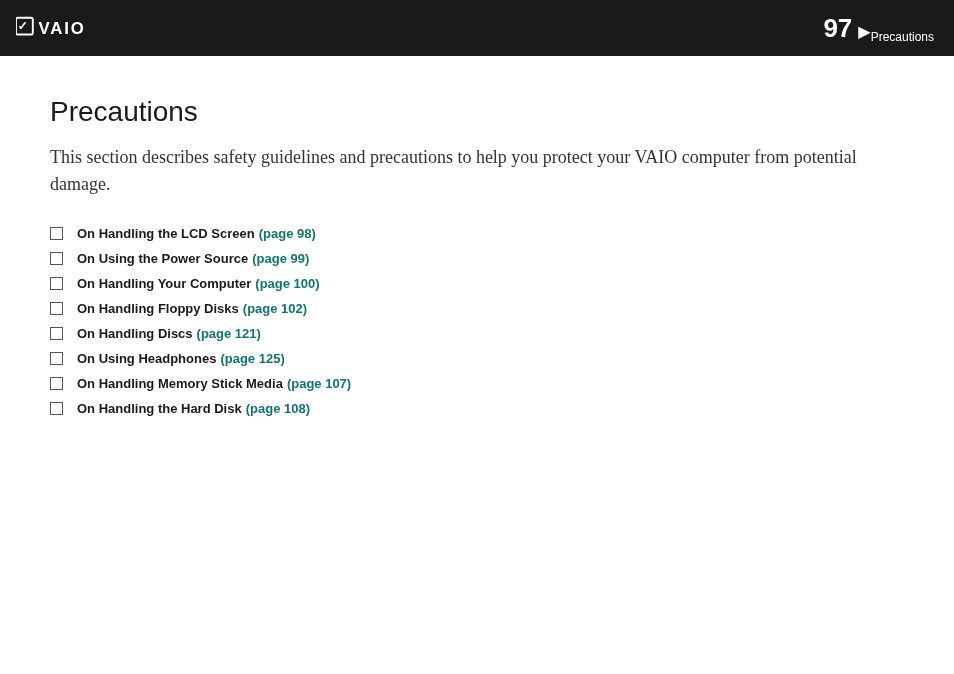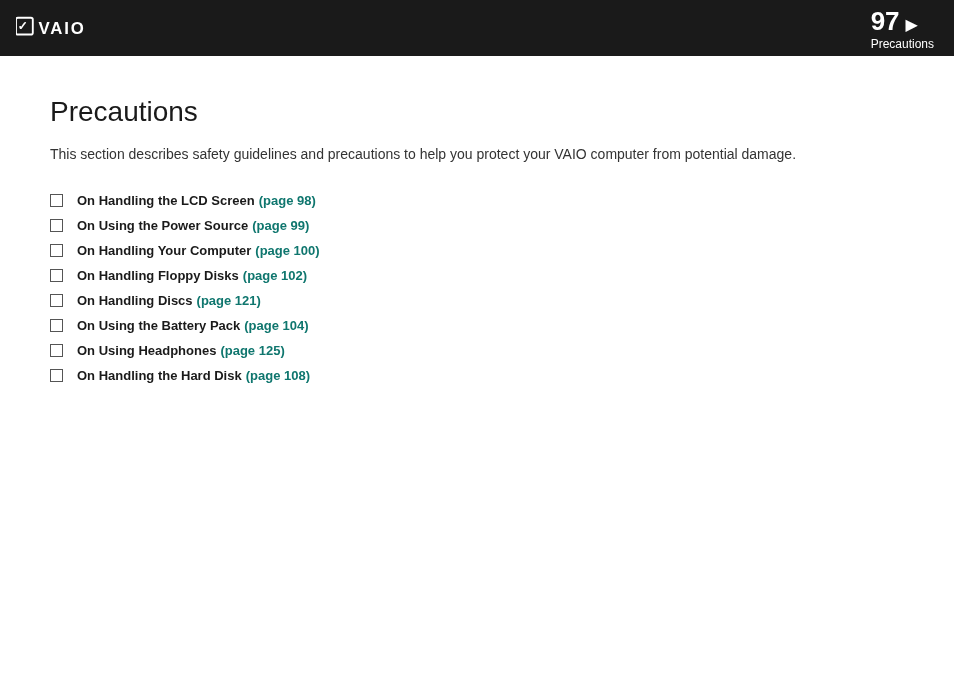--- a/index.html
+++ b/index.html
@@ -32,42 +32,43 @@
       align-items: center;
     }
 
     .vaio-logo svg {
       height: 28px;
       width: auto;
     }
 
     .header-right-block {
       display: flex;
-      flex-direction: column;
-      align-items: flex-start;
+      flex-direction: row;
+      align-items: flex-end;
     }
 
     
     .content {
       padding: 40px 50px 30px 50px;
     }
 
     .page-title {
       font-size: 28px;
       font-weight: normal;
       color: #1a1a1a;
       margin-bottom: 16px;
       font-family: Arial, Helvetica, sans-serif;
     }
 
     .page-description {
-      font-size: 14px;
+      font-size: 18px;
       color: #333333;
       margin-bottom: 28px;
       line-height: 1.5;
+      font-family: Liberation Serif, serif;
     }
 
     .toc-list {
       list-style: none;
       padding: 0;
       margin: 0;
     }
 
     .toc-item {
       display: flex;
@@ -147,27 +148,27 @@
         <span class="toc-text">On Handling Floppy Disks </span>
         <a class="toc-link" href="#">(page 102)</a>
       </li>
       <li class="toc-item">
         <div class="checkbox-icon"></div>
         <span class="toc-text">On Handling Discs </span>
         <a class="toc-link" href="#">(page 121)</a>
       </li>
       <li class="toc-item">
         <div class="checkbox-icon"></div>
-        <span class="toc-text">On Using the Battery Pack </span>
-        <a class="toc-link" href="#">(page 104)</a>
+        <span class="toc-text">On Using Headphones </span>
+        <a class="toc-link" href="#">(page 125)</a>
       </li>
       <li class="toc-item">
         <div class="checkbox-icon"></div>
-        <span class="toc-text">On Using Headphones </span>
-        <a class="toc-link" href="#">(page 125)</a>
+        <span class="toc-text">On Handling Memory Stick Media </span>
+        <a class="toc-link" href="#">(page 107)</a>
       </li>
       <li class="toc-item">
         <div class="checkbox-icon"></div>
         <span class="toc-text">On Handling the Hard Disk </span>
         <a class="toc-link" href="#">(page 108)</a>
       </li>
     </ul>
 </div>
 
 </body></html>

